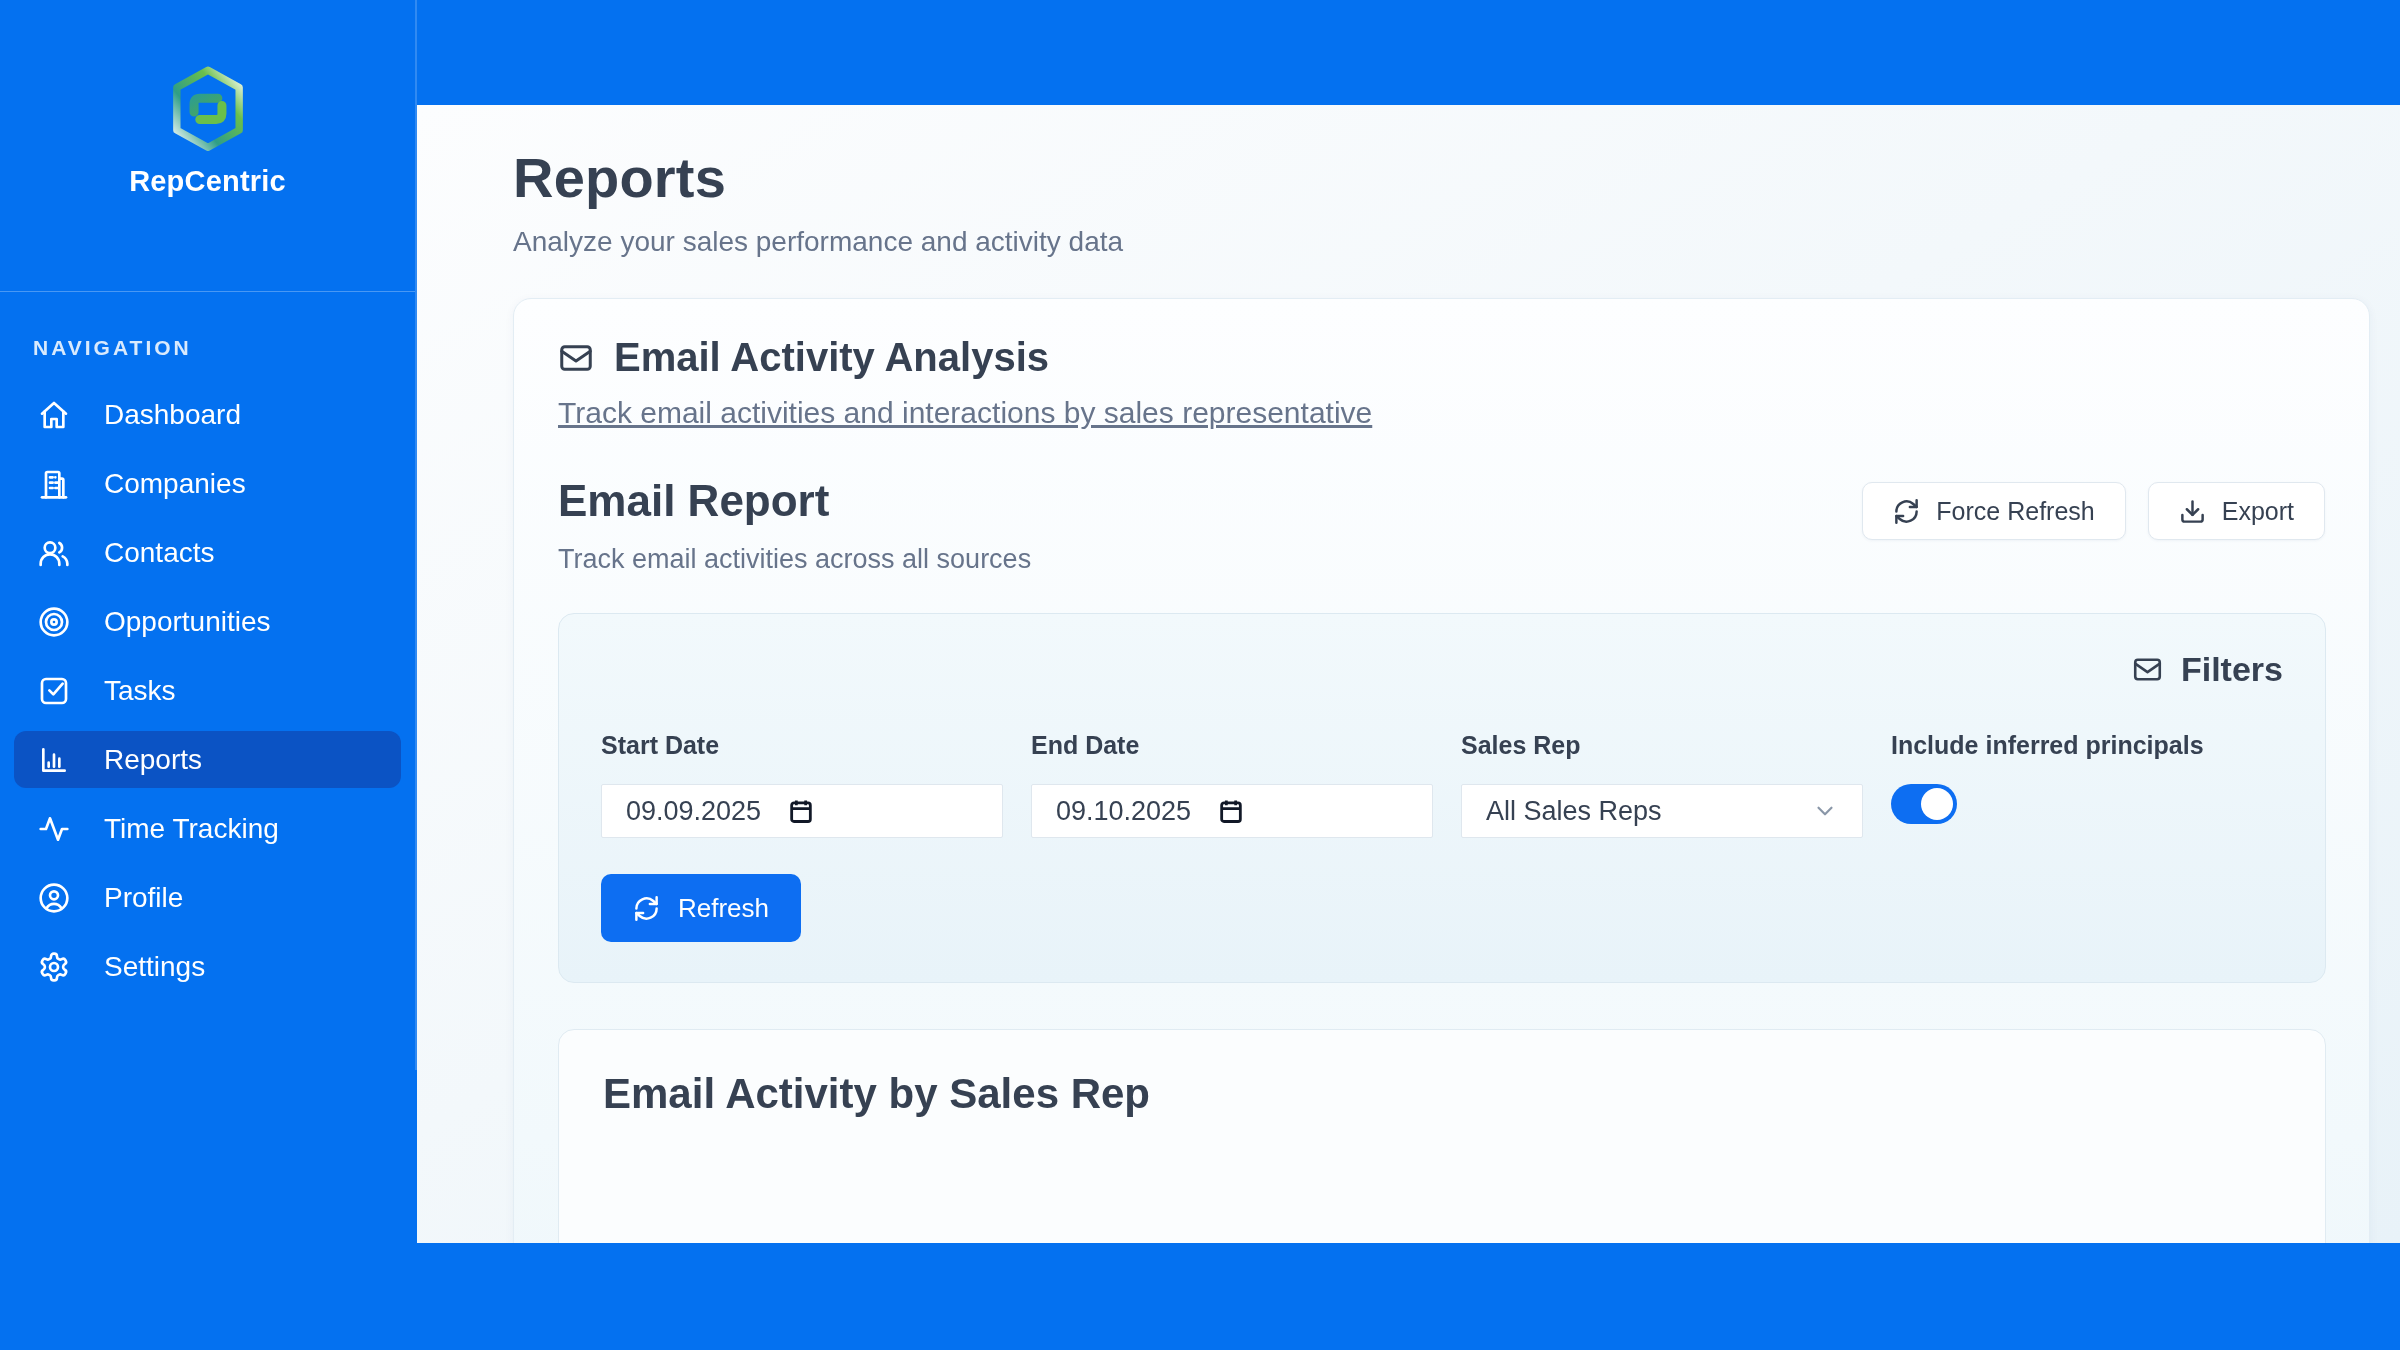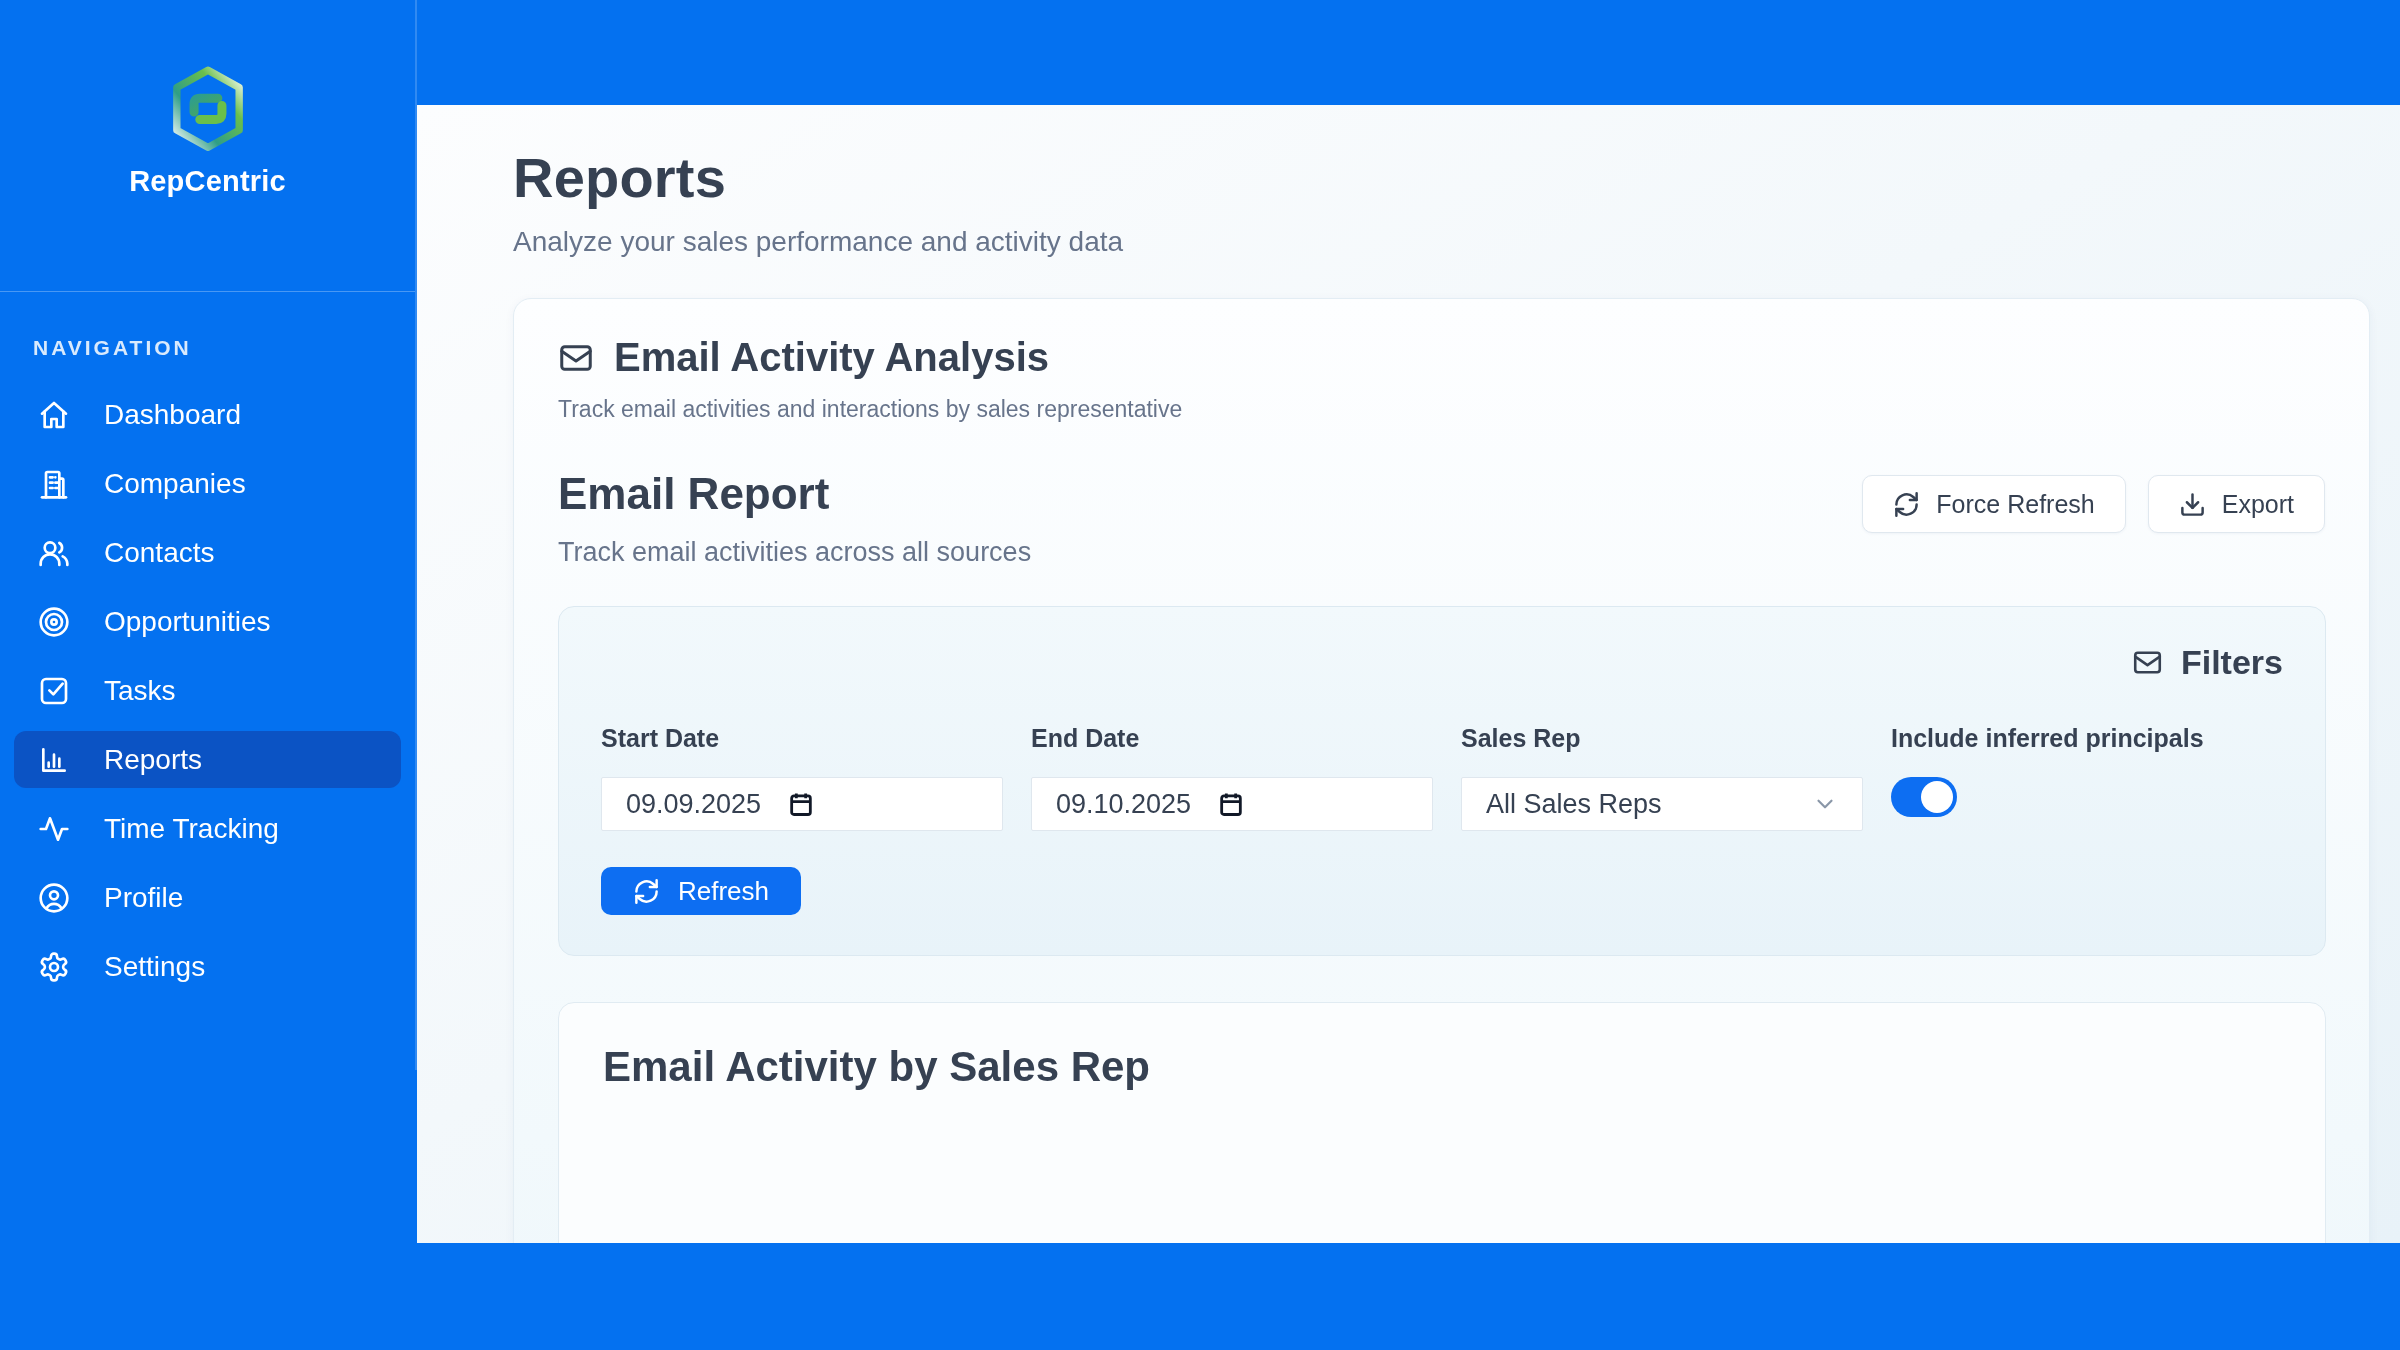--- a/index.html
+++ b/index.html
@@ -69,21 +69,21 @@
   .card-outer {
     margin-top:40px; width:1857px; height:1400px;
     background:linear-gradient(180deg,#fdfeff 0%, #f2f9fc 60%, #e9f4f9 100%);
     border:1px solid #e3edf4; border-radius:18px;
     box-shadow:0 2px 10px rgba(20,60,110,0.05);
     padding:36px 44px;
   }
   .card-head { display:flex; align-items:center; gap:20px; }
   .card-head .ch-icon { width:36px; height:36px; color:#364152; }
   .card-title { font-size:40px; font-weight:700; color:#364152; }
-  .card-sub { margin-top:16px; font-size:23px; color:#67748b; }
+  .card-sub { margin-top:16px; font-size:30px; color:#67748b;text-decoration:underline; }
 
   .report-row { margin-top:46px; display:flex; align-items:flex-start; justify-content:space-between; }
   .report-title { font-size:44px; font-weight:800; color:#364152; }
   .report-sub { margin-top:18px; font-size:27px; color:#67748b; }
   .report-actions { display:flex; gap:22px; margin-top:6px; }
   .btn-ghost {
     display:flex; align-items:center; gap:16px; height:58px; padding:0 30px;
     background:#fff; border:1.5px solid #e0e8ef; border-radius:10px;
     font-size:25px; font-weight:500; color:#364152; cursor:pointer;
     box-shadow:0 1px 3px rgba(20,60,110,0.05);
@@ -119,21 +119,21 @@
     margin-top:6px; width:66px; height:40px; border-radius:20px; background:#0d6ef2;
     position:relative; cursor:pointer;
   }
   .toggle .knob {
     position:absolute; top:4px; right:4px; width:32px; height:32px;
     border-radius:50%; background:#fff;
   }
 
   .btn-primary {
     margin-top:36px; display:inline-flex; align-items:center; gap:18px;
-    height:48px; padding:0 32px; background:#0d6ef2; color:#fff;
+    height:68px; padding:0 32px; background:#0d6ef2; color:#fff;
     border:none; border-radius:10px; font-size:26px; font-weight:500; cursor:pointer;
   }
   .btn-primary .bt-icon { width:27px; height:27px; color:#fff; }
 
   
   .activity-card {
     margin-top:46px; width:1768px; height:320px;
     background:#fbfdfe; border:1px solid #e0ebf2; border-radius:16px;
     padding:40px 44px;
   }

